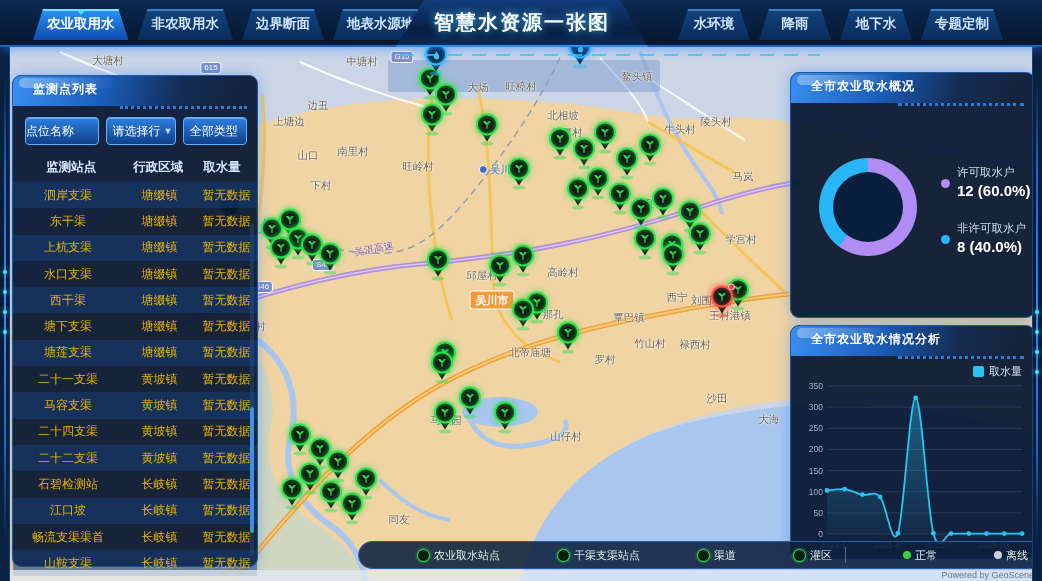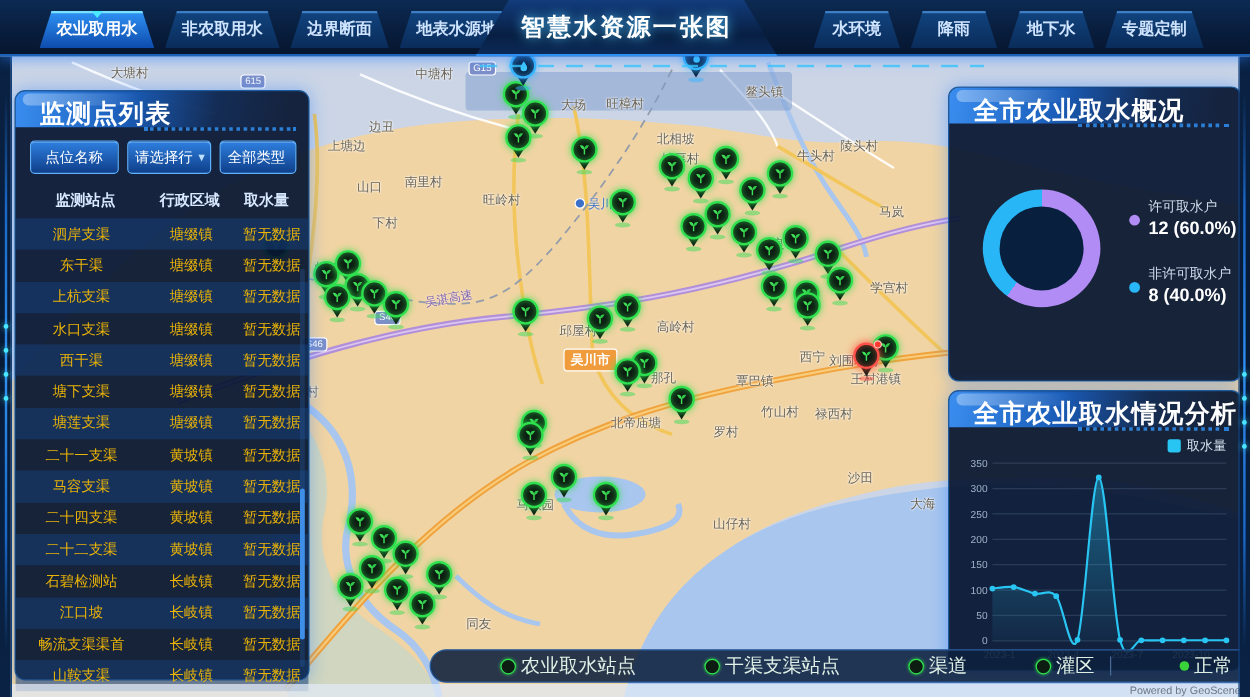--- a/index.html
+++ b/index.html
@@ -77,33 +77,33 @@
   #rstrip .vline { left:auto; right:4px; }
   .fdot { position:absolute; left:3px; width:4px; height:4px; border-radius:50%;
     background:#49e8ff; box-shadow:0 0 5px #49e8ff; }
   #rstrip .fdot { left:auto; right:3px; }
 
   
   .panel { position:absolute; background:rgba(6,22,48,.93); border:1px solid #1d5b9e;
     border-radius:9px; box-shadow:0 0 14px rgba(30,120,255,.4); z-index:20; }
   .phead { position:relative; height:30px; border-radius:8px 8px 0 0;
     background:linear-gradient(100deg,#3a8ef0 0%,#1a5cb8 38%,rgba(17,62,130,.35) 68%,rgba(10,40,90,0) 92%); }
-  .phead h2 { position:absolute; left:20px; top:5px; font-size:21px; color:#fff; letter-spacing:1px; }
+  .phead h2 { position:absolute; left:20px; top:5px; font-size:12px; color:#fff; letter-spacing:1px; }
   .phead .swoosh { position:absolute; left:6px; top:2px; width:40%; height:10px; border-radius:10px;
     background:linear-gradient(90deg,rgba(255,255,255,.35),rgba(255,255,255,0)); }
   .pdots { position:absolute; top:30px; right:10px; width:52%;
     border-top:3px dotted #2f8ff0; opacity:.85; }
 
   #leftpanel  { left:12px;  top:75px;  width:246px; height:492px; }
   #rtpanel    { left:790px; top:72px;  width:245px; height:246px; }
   #rbpanel    { left:790px; top:325px; width:245px; height:234px; }
 
   
   #filters { display:flex; gap:7px; padding:11px 10px 6px 12px; }
-  .fbtn { height:28px; line-height:26px; text-align:center; color:#fff; font-size:12px;
+  .fbtn { height:28px; line-height:26px; color:#fff; font-size:12px;
     background:linear-gradient(180deg,#2e7fe0,#0f3f8a); border:1px solid #5db1ff; border-radius:4px;
     cursor:pointer; box-shadow:inset 0 1px 0 rgba(160,210,255,.5); white-space:nowrap; overflow:hidden;font-family:Liberation Serif, serif; }
   #btn-name { width:76px; }
   .fsel { display:flex; align-items:center; justify-content:space-between; padding:0 6px; }
   #sel-region { width:72px; } #sel-type { width:66px;gap:44px; }
   .chev { font-size:9px; color:#bfe0ff; margin-left:3px; }
   #thead { display:flex; padding:8px 6px 6px 6px; color:#d7e8ff; font-size:12.5px; font-weight:bold; }
   .trow { display:flex; height:26.3px; align-items:center; font-size:12px; color:#eab308; cursor:pointer; }
   .trow.alt { background:rgba(21,64,120,.55); }
   .c1 { width:45%; text-align:center; } .c2 { width:30%; text-align:center; } .c3 { width:25%; text-align:center; }
@@ -126,21 +126,21 @@
   
   #lc-legend { position:absolute; right:12px; top:38px; display:flex; align-items:center; gap:5px;
     font-size:11px; color:#d5e2f0; cursor:pointer; }
   #lc-legend .sq { width:11px; height:11px; background:#29c5f2; border-radius:2px; }
   #linechart { position:absolute; left:6px; top:52px; }
 
   
   #maplegend { position:absolute; left:358px; top:541px; height:28px; z-index:22;
     display:flex; align-items:center; gap:13px; padding:0 14px;
     background:rgba(12,32,62,.88); border:1px solid #2a5d9e; border-radius:14px; }
-  .mleg-item { display:flex; align-items:center; gap:4px; font-size:16px; color:#dff0e6; white-space:nowrap;padding-left:44px; }
+  .mleg-item { display:flex; align-items:center; gap:4px; font-size:11px; color:#dff0e6; white-space:nowrap;padding-left:44px; }
   .mleg-pin { width:13px; height:13px; border-radius:50%; border:1.5px solid #2fe04e; background:#0d1d12;
     box-shadow:0 0 3px rgba(47,224,78,.9); }
   .mleg-div { width:1px; height:16px; background:#4a6a9a; }
   .mleg-dot { width:8px; height:8px; border-radius:50%; }
 
   
   #attrib { position:absolute; left:0; bottom:0; width:1042px; height:11px; z-index:21;
     background:rgba(225,234,246,.75); }
   #attrib span { position:absolute; right:8px; top:0; font-size:9px; color:#6b7685; line-height:11px; }
 </style>
@@ -208,21 +208,21 @@
         <span class="maplabel" style="left: 629px; top: 318px;">覃巴镇</span>
         <span class="maplabel" style="left: 712px; top: 301px;">刘围坡村</span>
         <span class="maplabel" style="left: 730px; top: 316px;">王村港镇</span>
         <span class="maplabel" style="left: 530px; top: 353px;">北帝庙塘</span>
         <span class="maplabel" style="left: 605px; top: 360px;">罗村</span>
         <span class="maplabel" style="left: 650px; top: 344px;">竹山村</span>
         <span class="maplabel" style="left: 695px; top: 345px;">禄西村</span>
         <span class="maplabel" style="left: 717px; top: 399px;">沙田</span>
         <span class="maplabel" style="left: 769px; top: 420px;">大海</span>
         <span class="maplabel" style="left: 446px; top: 421px;">马赖园</span>
-        <span class="maplabel" style="left: 566px; top: 437px; margin-left: 44px;">山仔村</span>
+        <span class="maplabel" style="left: 566px; top: 437px;">山仔村</span>
         <span class="maplabel" style="left: 399px; top: 520px;">同友</span>
         <span class="maplabel" style="left: 278px; top: 224px;">蚂蝗塘</span>
         <span class="maplabel" style="left: 250px; top: 327px;">泗岸村</span>
         <span class="shield" style="left: 211px; top: 68px;">615</span>
         <span class="shield" style="left: 402px; top: 57px;">G15</span>
         <span class="shield" style="left: 323px; top: 265px;">S46</span>
         <span class="shield" style="left: 262px; top: 287px;">S46</span>
         <span class="city" style="left: 492px; top: 300px;">吴川市</span>
         <span class="station" style="left: 500px; top: 170px;"><i></i>吴川站</span>
         <span class="roadlabel" style="left: 374px; top: 249px;">吴湛高速</span>

